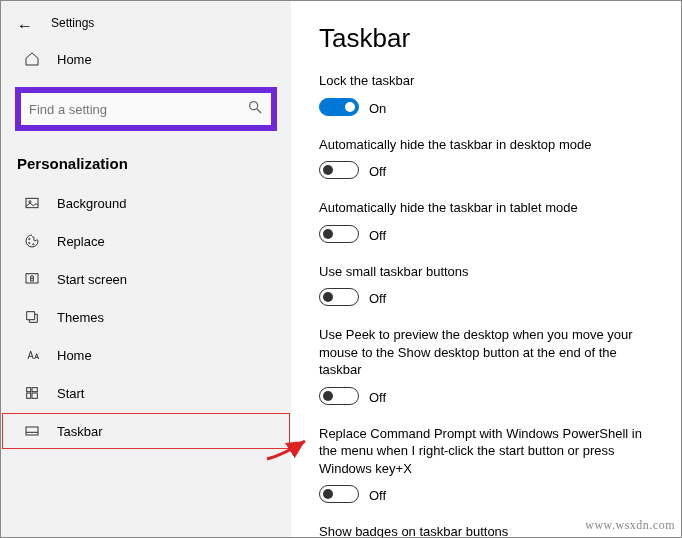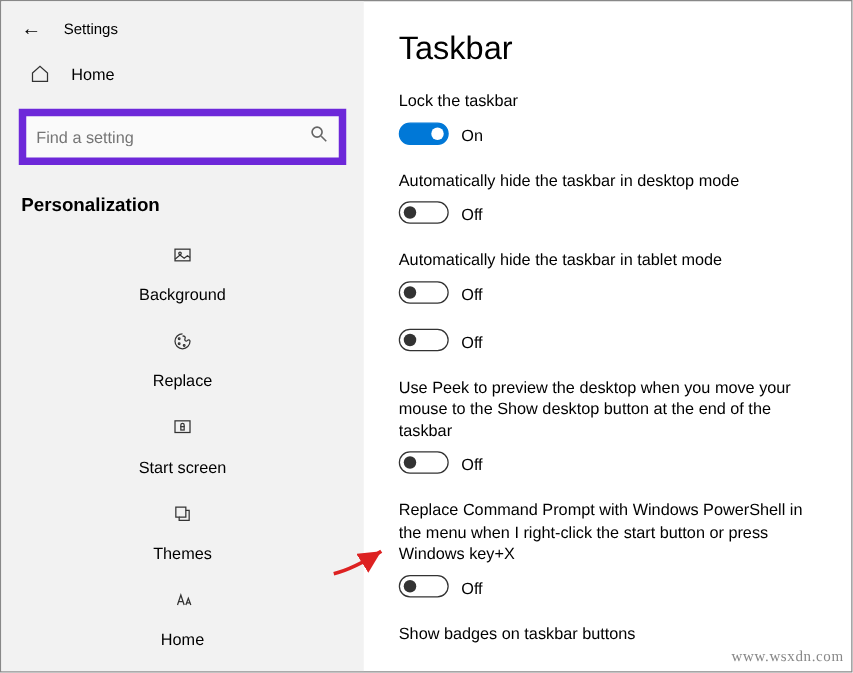--- a/index.html
+++ b/index.html
@@ -8,21 +8,21 @@
     .header-row { display: flex; align-items: center; padding: 14px 16px 10px 16px; gap: 18px; }
     .back-arrow { width: 16px; height: 16px; font-size: 16px; cursor: pointer; }
     .app-title { font-size: 12px; }
     .home-row { display: flex; align-items: center; gap: 16px; padding: 10px 22px; cursor: pointer; }
     .icon-cell { width: 18px; display: flex; justify-content: center; }
     .home-label { font-size: 13px; }
     .search-wrap { padding: 10px 14px; }
     .search-box { display: flex; align-items: center; border: 6px solid #6d28d9; background: #fafafa; padding: 6px 8px; }
     .search-input { flex: 1; border: none; outline: none; background: transparent; font-size: 13px; color: #666; }
     .section-title { font-size: 15px; font-weight: 600; padding: 14px 16px 12px 16px; }
-    .nav-item { display: flex; align-items: center; gap: 16px; padding: 11px 22px; cursor: pointer; font-size: 13px; flex-direction: column; }
+    .nav-item { display: flex; align-items: center; gap: 16px; padding: 11px 22px; cursor: pointer; font-size: 13px; }
     .nav-item.highlight { outline: 1.5px solid #d33; outline-offset: -2px; }
     .nav-icon { width: 18px; display: flex; justify-content: center; color: #333; }
     .right-pane { flex: 1; padding: 16px 28px 6px 28px; overflow: hidden; position: relative; }
     .page-title { font-size: 26px; font-weight: 400; margin-bottom: 18px; margin-top: 6px; }
     .setting-label { font-size: 13px; margin-bottom: 8px; line-height: 1.35; }
     .toggle-row { display: flex; align-items: flex-end; gap: 10px; margin-bottom: 20px; }
     .toggle { width: 40px; height: 18px; border-radius: 10px; position: relative; border: 1px solid #333; cursor: pointer; }
     .toggle.on { background: #0078d7; border-color: #0078d7; }
     .toggle.off { background: #fff; }
     .knob { width: 10px; height: 10px; border-radius: 50%; position: absolute; top: 3px; }
@@ -162,20 +162,21 @@
   </div>
 
   <div class="setting-label">Automatically hide the taskbar in tablet mode</div>
   <div class="toggle-row">
     <div class="toggle off">
         <div class="knob"></div>
       </div>
     <span class="toggle-state">Off</span>
   </div>
 
+  <div class="setting-label">Use small taskbar buttons</div>
   <div class="toggle-row">
     <div class="toggle off">
         <div class="knob"></div>
       </div>
     <span class="toggle-state">Off</span>
   </div>
 
   <div class="setting-label">Use Peek to preview the desktop when you move your mouse to the Show desktop button at the end of the taskbar</div>
   <div class="toggle-row">
     <div class="toggle off">

